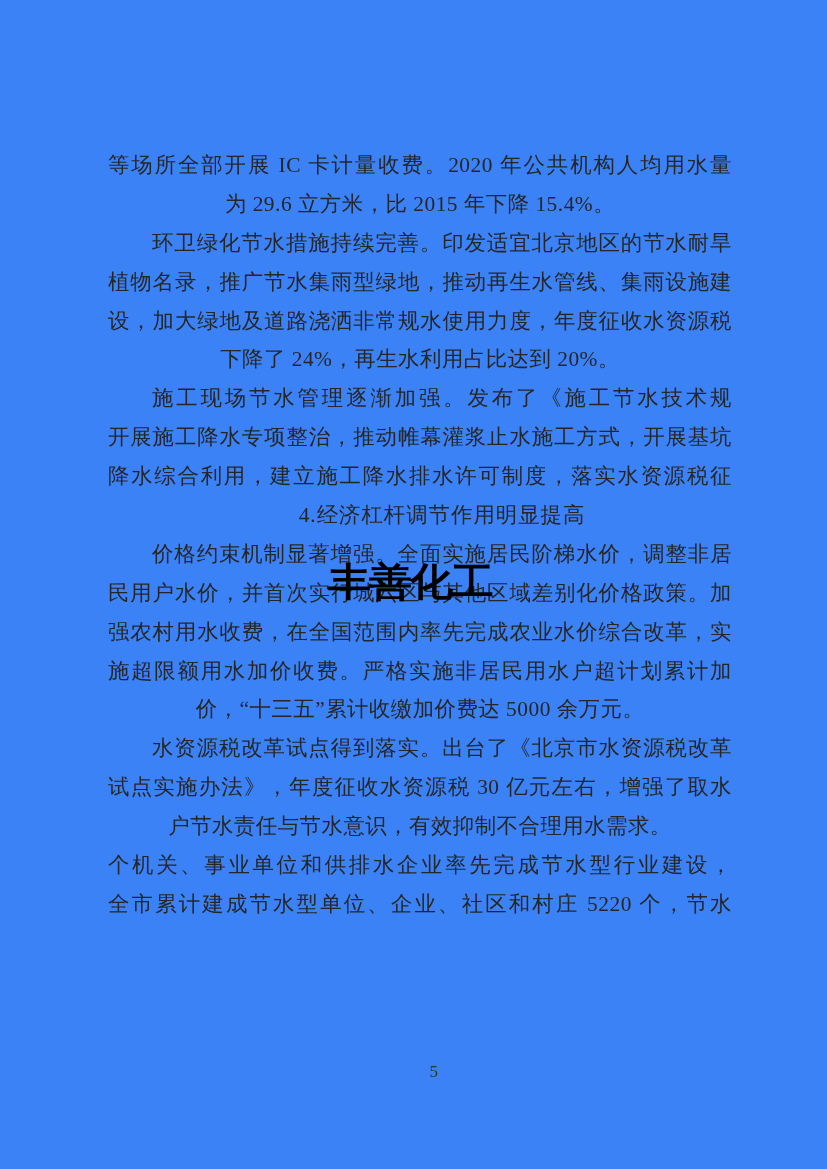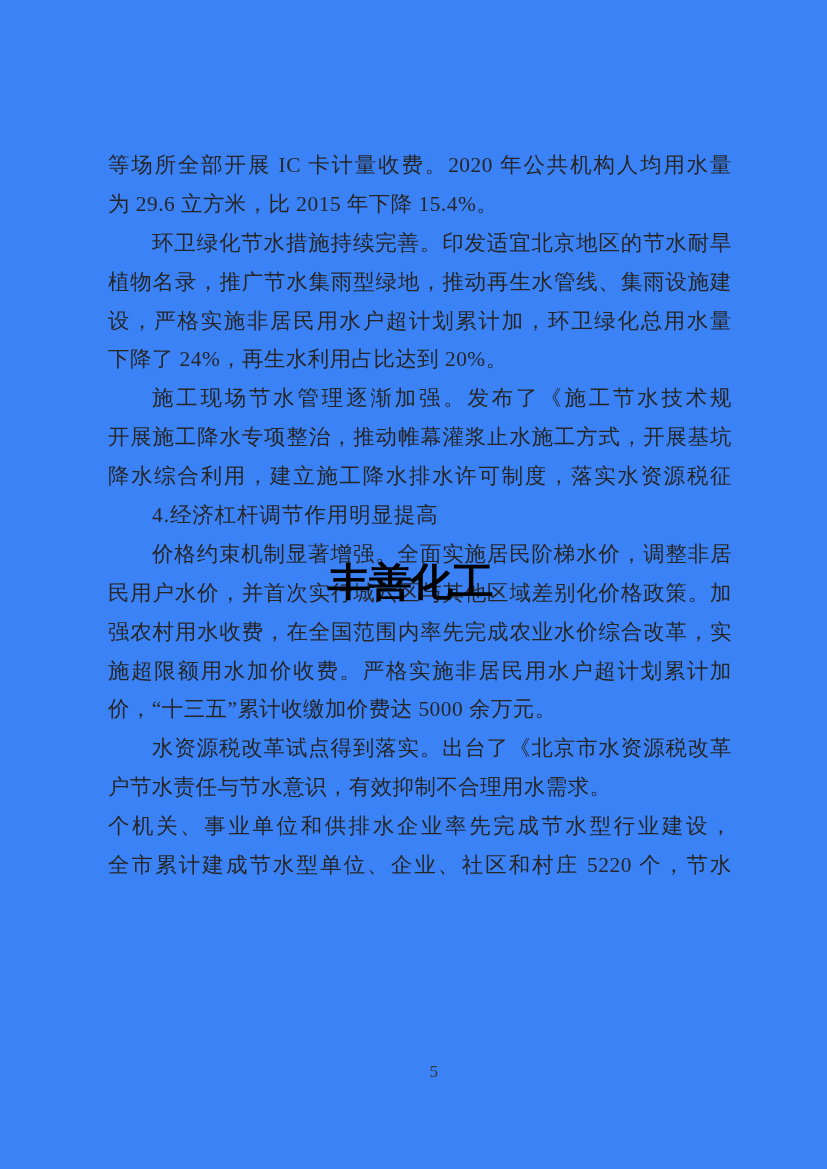--- a/index.html
+++ b/index.html
@@ -32,21 +32,21 @@
     overflow: visible;
   }
   .j {
     white-space: normal;
     text-align: justify;
     text-align-last: justify;
     text-justify: inter-character;
     overflow: hidden;
   }
   .l {
-    text-align: left;
+    text-align: center;
   }
   .ind {
     padding-left: 44px;
   }
   .heading {
     letter-spacing: 1px;
   }
   .watermark {
     position: absolute;
     left: 328px;
@@ -74,32 +74,33 @@
 </head>
 <body>
 
 <div class="page">
 
   <div class="doc">
     <div class="line j">等场所全部开展 IC 卡计量收费。2020 年公共机构人均用水量</div>
     <div class="line l">为 29.6 立方米，比 2015 年下降 15.4%。</div>
     <div class="line j ind">环卫绿化节水措施持续完善。印发适宜北京地区的节水耐旱</div>
     <div class="line j">植物名录，推广节水集雨型绿地，推动再生水管线、集雨设施建</div>
-    <div class="line j">设，严格实施非居民用水户超计划累计加，环卫绿化总用水量</div>
+    <div class="line j">设，加大绿地及道路浇洒非常规水使用力度，年度征收水资源税</div>
     <div class="line l">下降了 24%，再生水利用占比达到 20%。</div>
     <div class="line j ind">施工现场节水管理逐渐加强。发布了《施工节水技术规范》。</div>
     <div class="line j">开展施工降水专项整治，推动帷幕灌浆止水施工方式，开展基坑</div>
     <div class="line j">降水综合利用，建立施工降水排水许可制度，落实水资源税征收。</div>
     <div class="line l ind heading">4.经济杠杆调节作用明显提高</div>
     <div class="line j ind">价格约束机制显著增强。全面实施居民阶梯水价，调整非居</div>
     <div class="line j">民用户水价，并首次实行城六区与其他区域差别化价格政策。加</div>
     <div class="line j">强农村用水收费，在全国范围内率先完成农业水价综合改革，实</div>
     <div class="line j">施超限额用水加价收费。严格实施非居民用水户超计划累计加</div>
     <div class="line l">价，“十三五”累计收缴加价费达 5000 余万元。</div>
     <div class="line j ind">水资源税改革试点得到落实。出台了《北京市水资源税改革</div>
+    <div class="line j">试点实施办法》，年度征收水资源税 30 亿元左右，增强了取水</div>
     <div class="line l">户节水责任与节水意识，有效抑制不合理用水需求。</div>
     <div class="line j">个机关、事业单位和供排水企业率先完成节水型行业建设，</div>
     <div class="line j">全市累计建成节水型单位、企业、社区和村庄 5220 个，节水</div>
   </div>
 
   <div class="watermark">丰善化工</div>
 
   <div class="page-number">5</div>
 
 </div>

